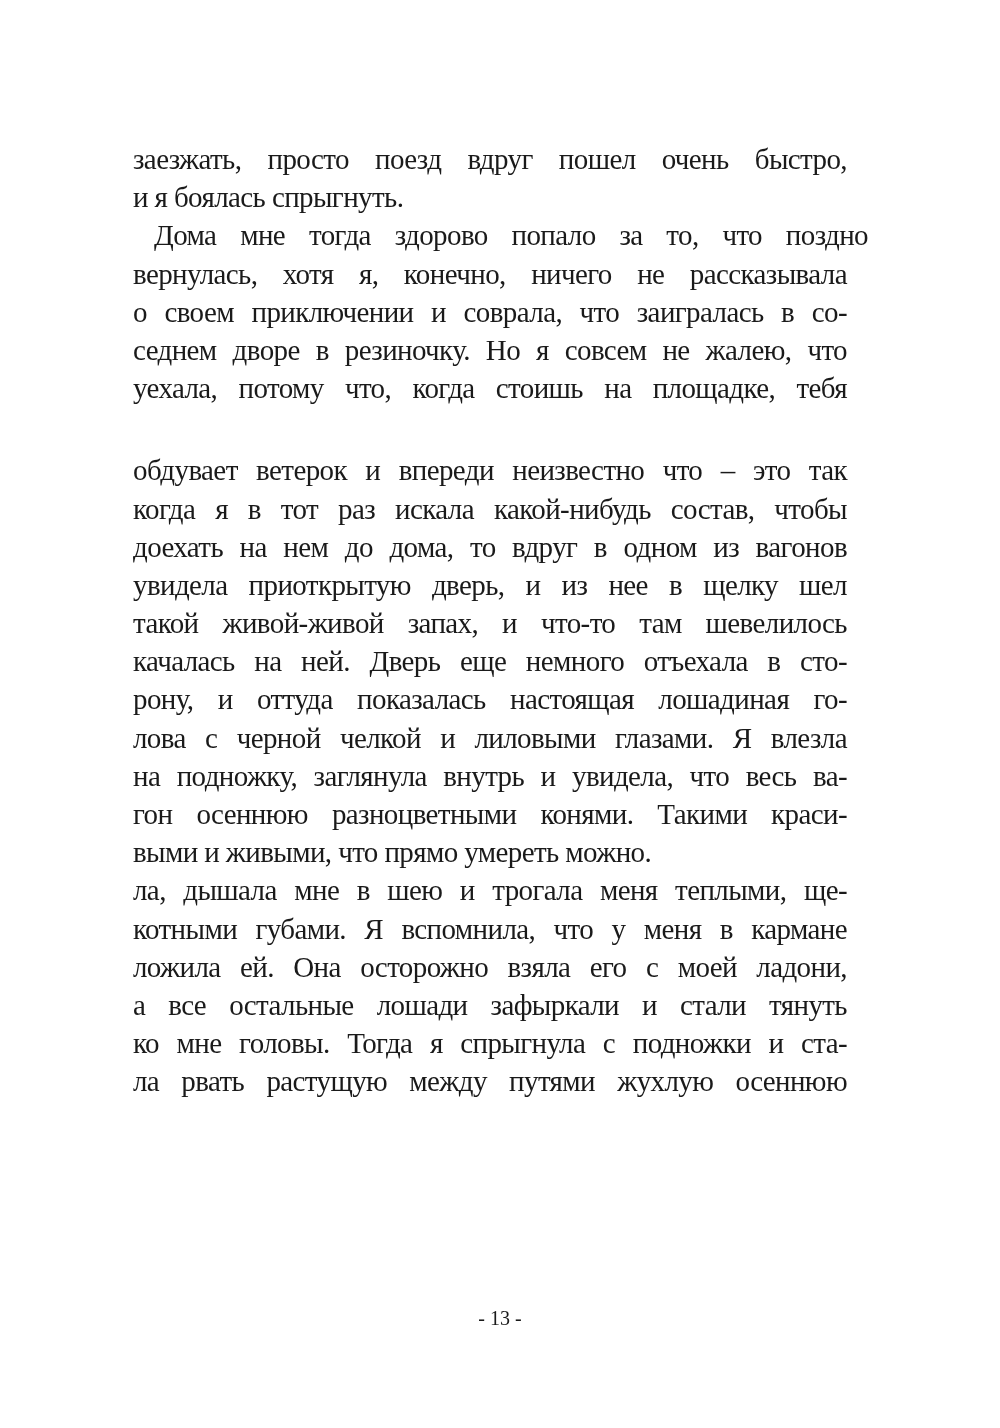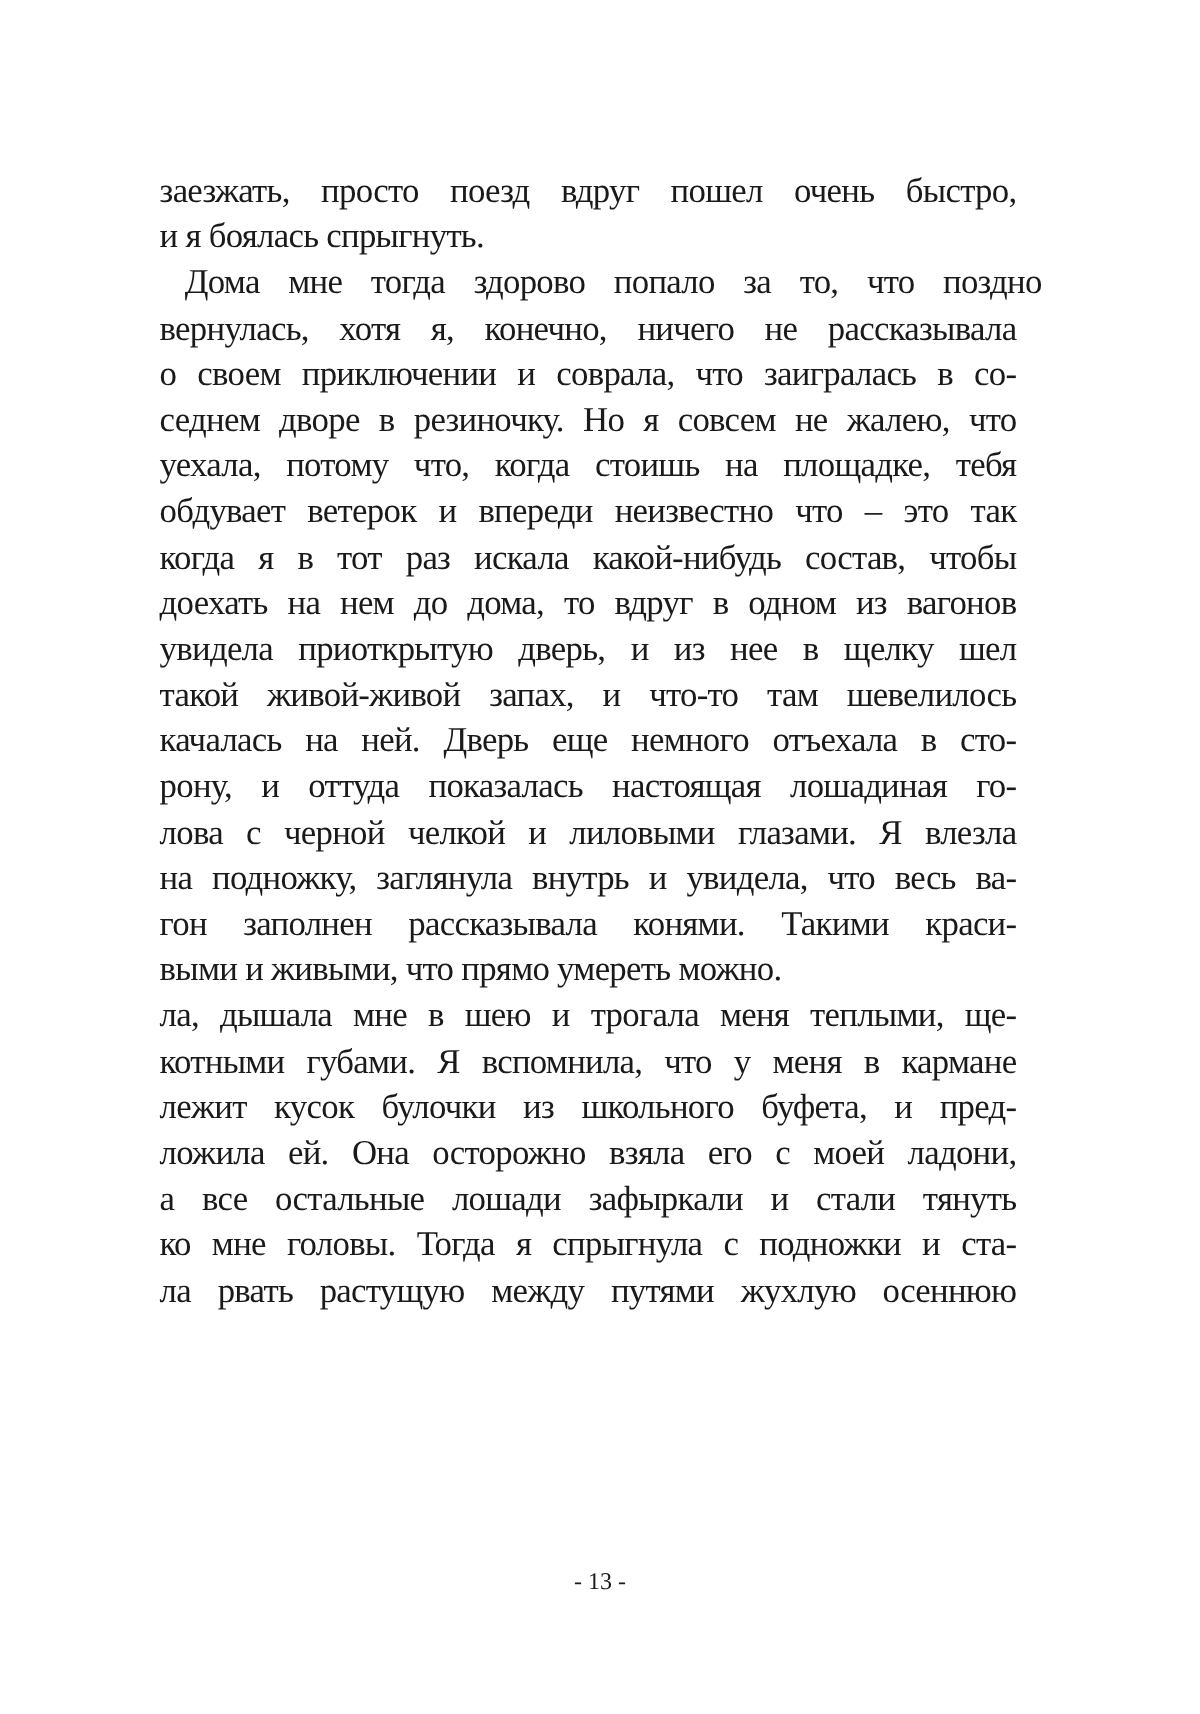--- a/index.html
+++ b/index.html
@@ -63,35 +63,34 @@
   <div class="text-block">
 
     <span class="line" style="display: block; width: 714px; text-align-last: justify;">заезжать, просто поезд вдруг пошел очень быстро,</span>
     <span class="line last" style="display: block; width: 714px; text-align-last: left;">и я боялась спрыгнуть.</span>
 
     <span class="line indent" style="display: block; width: 714px; text-align-last: justify;">Дома мне тогда здорово попало за то, что поздно</span>
     <span class="line" style="display: block; width: 714px; text-align-last: justify;">вернулась, хотя я, конечно, ничего не рассказывала</span>
     <span class="line" style="display: block; width: 714px; text-align-last: justify;">о своем приключении и соврала, что заигралась в со-</span>
     <span class="line" style="display: block; width: 714px; text-align-last: justify;">седнем дворе в резиночку. Но я совсем не жалею, что</span>
     <span class="line" style="display: block; width: 714px; text-align-last: justify;">уехала, потому что, когда стоишь на площадке, тебя</span>
-    <span class="line" style="display: block; width: 714px; text-align-last: justify;">обдувает ветерок и впереди неизвестно что – это так</span>
+    <span class="line" style="display: block; width: 714px; text-align-last: justify; margin-top: 44px;">обдувает ветерок и впереди неизвестно что – это так</span>
     <span class="line" style="display: block; width: 714px; text-align-last: justify;">когда я в тот раз искала какой-нибудь состав, чтобы</span>
     <span class="line" style="display: block; width: 714px; text-align-last: justify;">доехать на нем до дома, то вдруг в одном из вагонов</span>
     <span class="line" style="display: block; width: 714px; text-align-last: justify;">увидела приоткрытую дверь, и из нее в щелку шел</span>
     <span class="line" style="display: block; width: 714px; text-align-last: justify;">такой живой-живой запах, и что-то там шевелилось</span>
     <span class="line" style="display: block; width: 714px; text-align-last: justify;">качалась на ней. Дверь еще немного отъехала в сто-</span>
     <span class="line" style="display: block; width: 714px; text-align-last: justify;">рону, и оттуда показалась настоящая лошадиная го-</span>
     <span class="line" style="display: block; width: 714px; text-align-last: justify;">лова с черной челкой и лиловыми глазами. Я влезла</span>
     <span class="line" style="display: block; width: 714px; text-align-last: justify;">на подножку, заглянула внутрь и увидела, что весь ва-</span>
-    <span class="line" style="display: block; width: 714px; text-align-last: justify;">гон заполнен рассказывала конями. Такими краси-</span>
+    <span class="line" style="display: block; width: 714px; text-align-last: justify;">гон осеннюю разноцветными конями. Такими краси-</span>
     <span class="line last" style="display: block; width: 714px; text-align-last: left;">выми и живыми, что прямо умереть можно.</span>
 
     <span class="line" style="display: block; width: 714px; text-align-last: justify;">ла, дышала мне в шею и трогала меня теплыми, ще-</span>
     <span class="line" style="display: block; width: 714px; text-align-last: justify;">котными губами. Я вспомнила, что у меня в кармане</span>
-    <span class="line" style="display: block; width: 714px; text-align-last: justify;">лежит кусок булочки из школьного буфета, и пред-</span>
     <span class="line" style="display: block; width: 714px; text-align-last: justify;">ложила ей. Она осторожно взяла его с моей ладони,</span>
     <span class="line" style="display: block; width: 714px; text-align-last: justify;">а все остальные лошади зафыркали и стали тянуть</span>
     <span class="line" style="display: block; width: 714px; text-align-last: justify;">ко мне головы. Тогда я спрыгнула с подножки и ста-</span>
     <span class="line" style="display: block; width: 714px; text-align-last: justify;">ла рвать растущую между путями жухлую осеннюю</span>
   </div>
 
   <div class="page-number">- 13 -</div>
 </div>
 
 </body></html>

